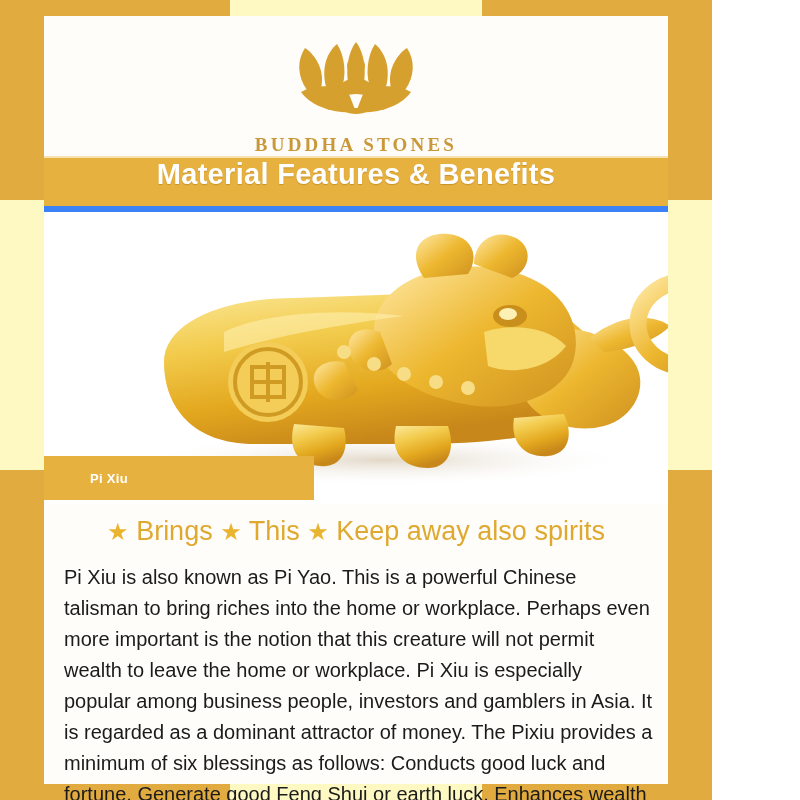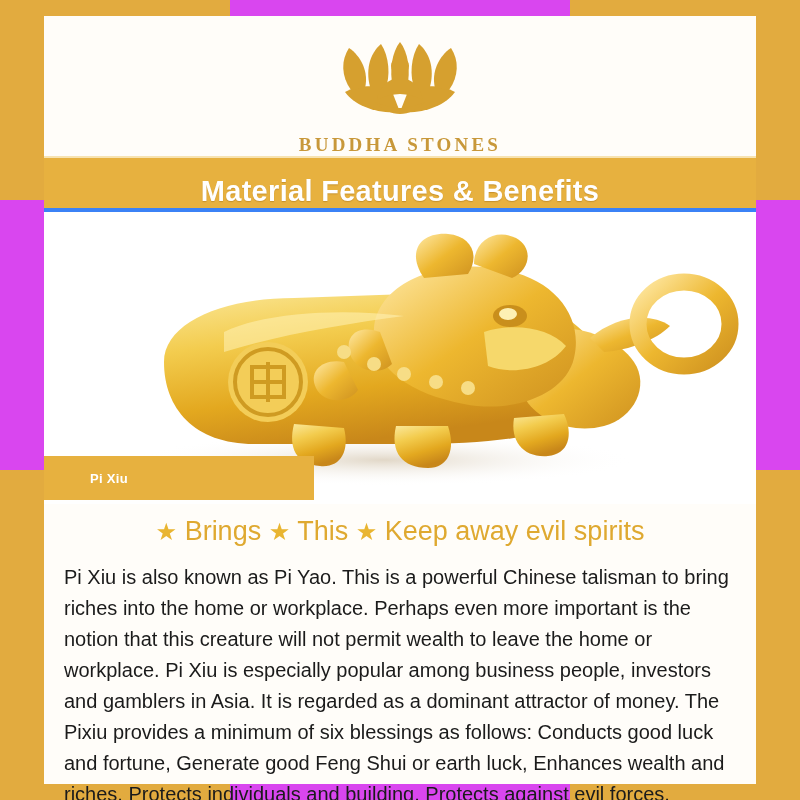--- a/index.html
+++ b/index.html
@@ -4,22 +4,22 @@
 <style>
   * { box-sizing: border-box; margin: 0; padding: 0; }
   html, body {
     width: 800px; height: 800px;
     font-family: "Liberation Sans", sans-serif;
     background: #ffffff;
     overflow: hidden;
   }
   .page {
     position: relative;
-    width: 800px; height: 800px;
-    background: #d946ef;
+    width: 712px; height: 800px;
+    background: #fef9c3;
   }
 
   
   .corner {
     position: absolute;
     background: transparent;
     pointer-events: none;
   }
   .corner-tl {
     top: 0; left: 0; width: 44px; height: 200px;
@@ -86,23 +86,23 @@
     height: 56px;
     background: #e7b13f;
     display: flex;
     align-items: center;
     justify-content: center;
   }
   .banner-inner {
     width: 100%;
     height: 100%;
     border-top: 2px solid #f7e3b2;
-    border-bottom: 4px solid #3b82f6;
-    display: flex;
-    align-items: flex-end;
+    border-bottom: 6px solid #3b82f6;
+    display: flex;
+    align-items: flex-start;
     justify-content: center;
   }
   .banner-title {
     color: #ffffff;
     font-size: 29px;
     font-weight: bold;
     letter-spacing: 0.3px;
     text-shadow: 0 1px 1px rgba(140,90,10,.35);
   }
 
@@ -278,19 +278,19 @@
     <div class="caption-bar">
       <span class="caption-text">Pi Xiu</span>
     </div>
 
     <div class="headline">
       <span class="star">★</span>
       <span class="word">Brings</span>
       <span class="star">★</span>
       <span class="word">This</span>
       <span class="star">★</span>
-      <span class="word">Keep away evil spirits</span>
+      <span class="word">Keep away also spirits</span>
     </div>
 
     <p class="body-text">Pi Xiu is also known as Pi Yao. This is a powerful Chinese talisman to bring riches into the home or workplace. Perhaps even more important is the notion that this creature will not permit wealth to leave the home or workplace. Pi Xiu is especially popular among business people, investors and gamblers in Asia. It is regarded as a dominant attractor of money. The Pixiu provides a minimum of six blessings as follows: Conducts good luck and fortune, Generate good Feng Shui or earth luck, Enhances wealth and riches, Protects individuals and building, Protects against evil forces, obstacles, and hardship, Brings unexpected windfall luck, One of the popular ways to retain a Pixiu is to wear it on a bracelet.</p>
 
   </div>
 </div>
 
 </body></html>

